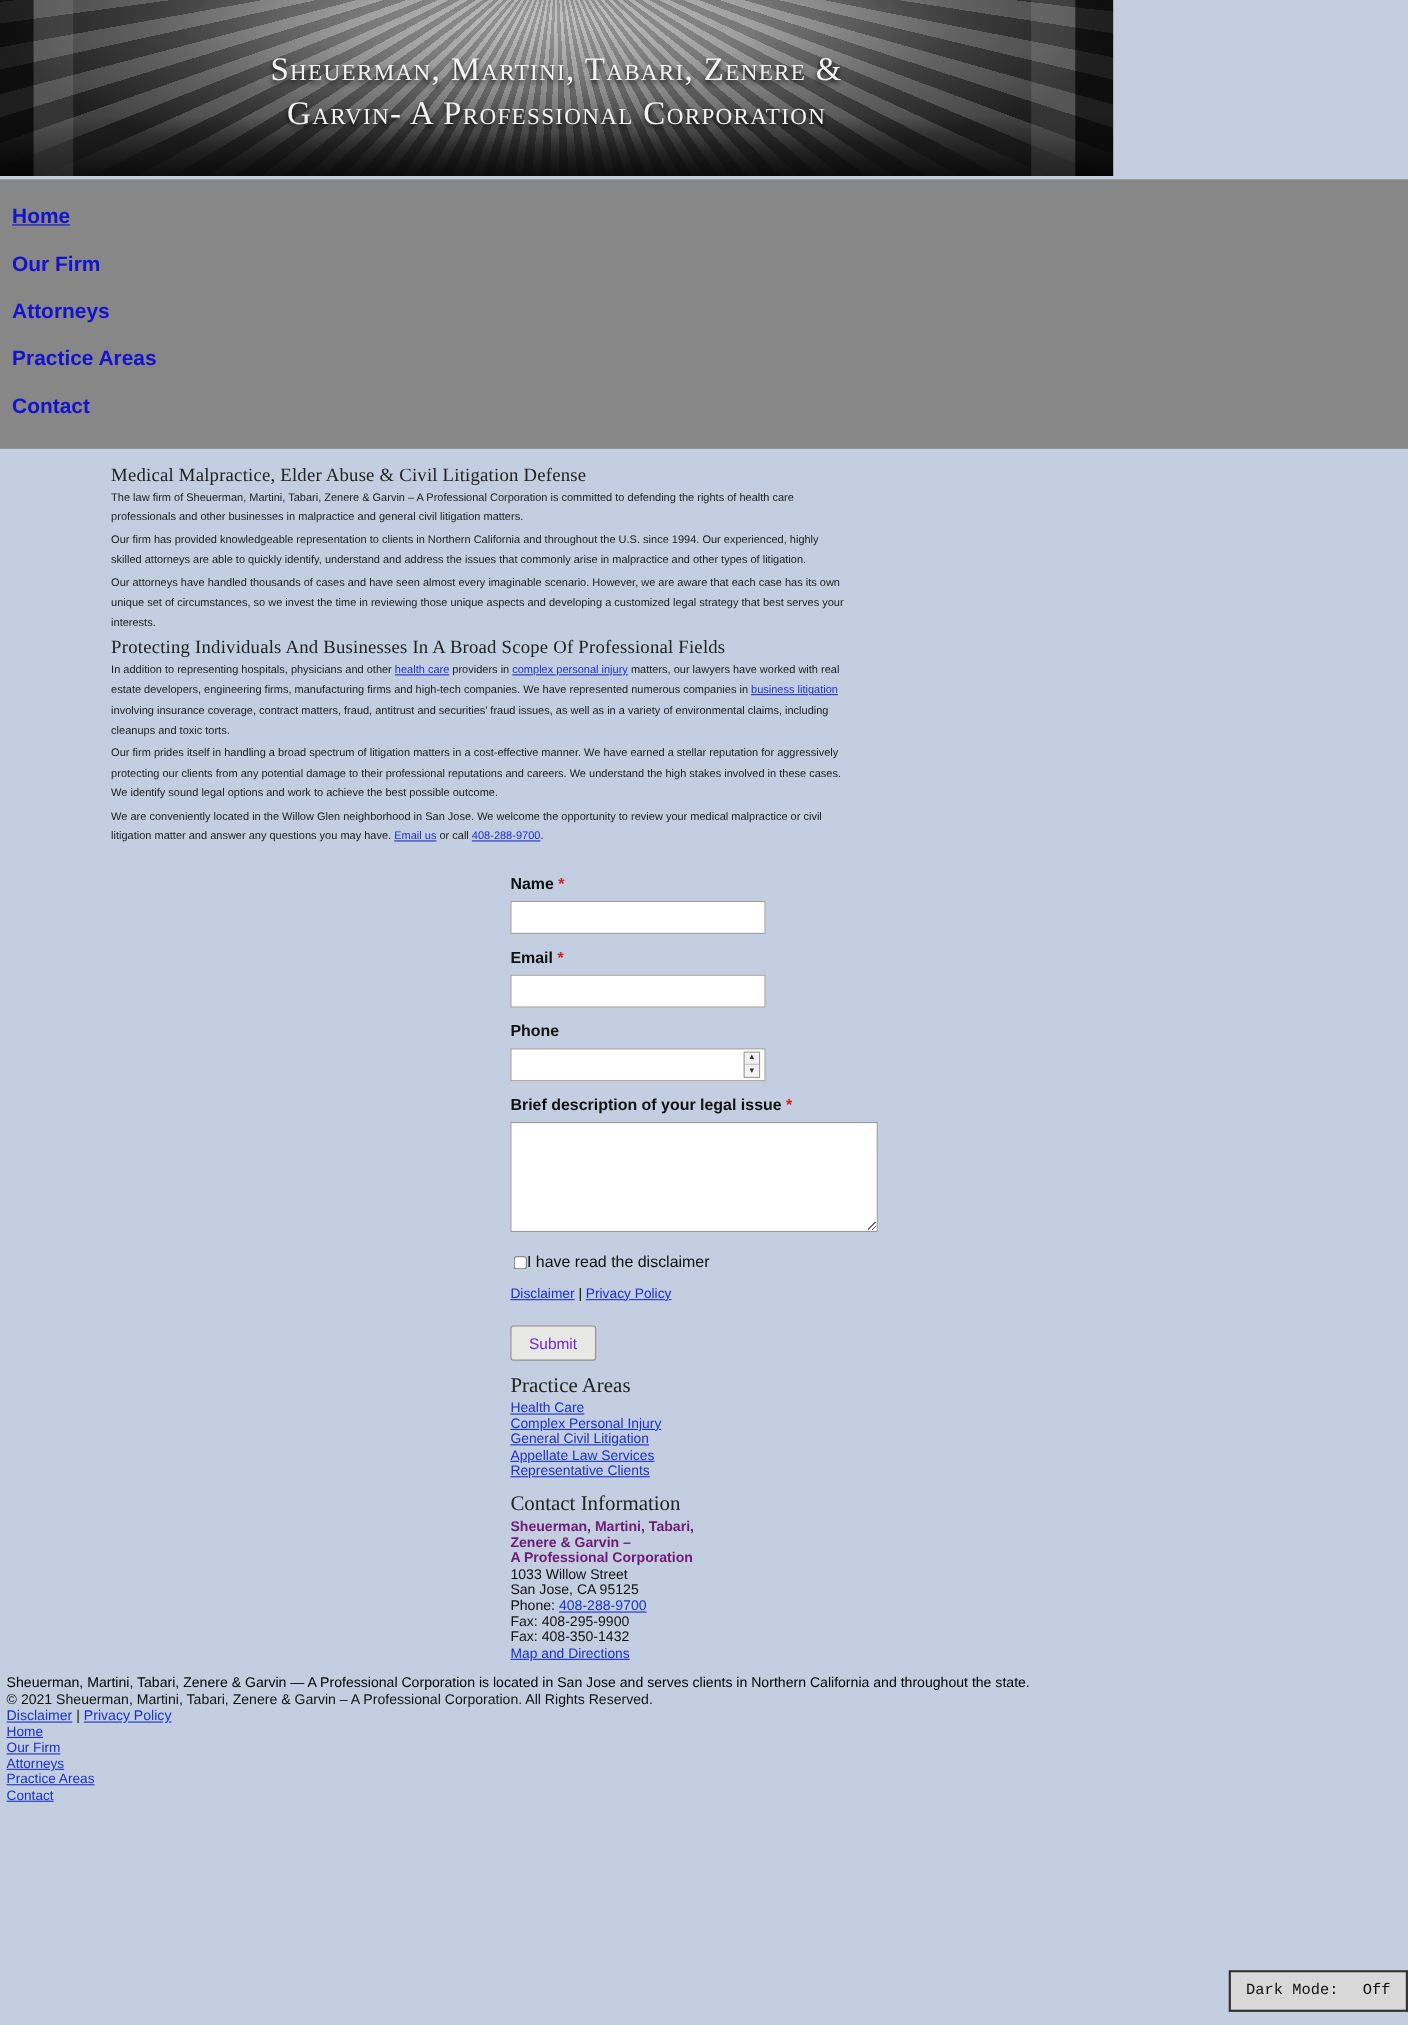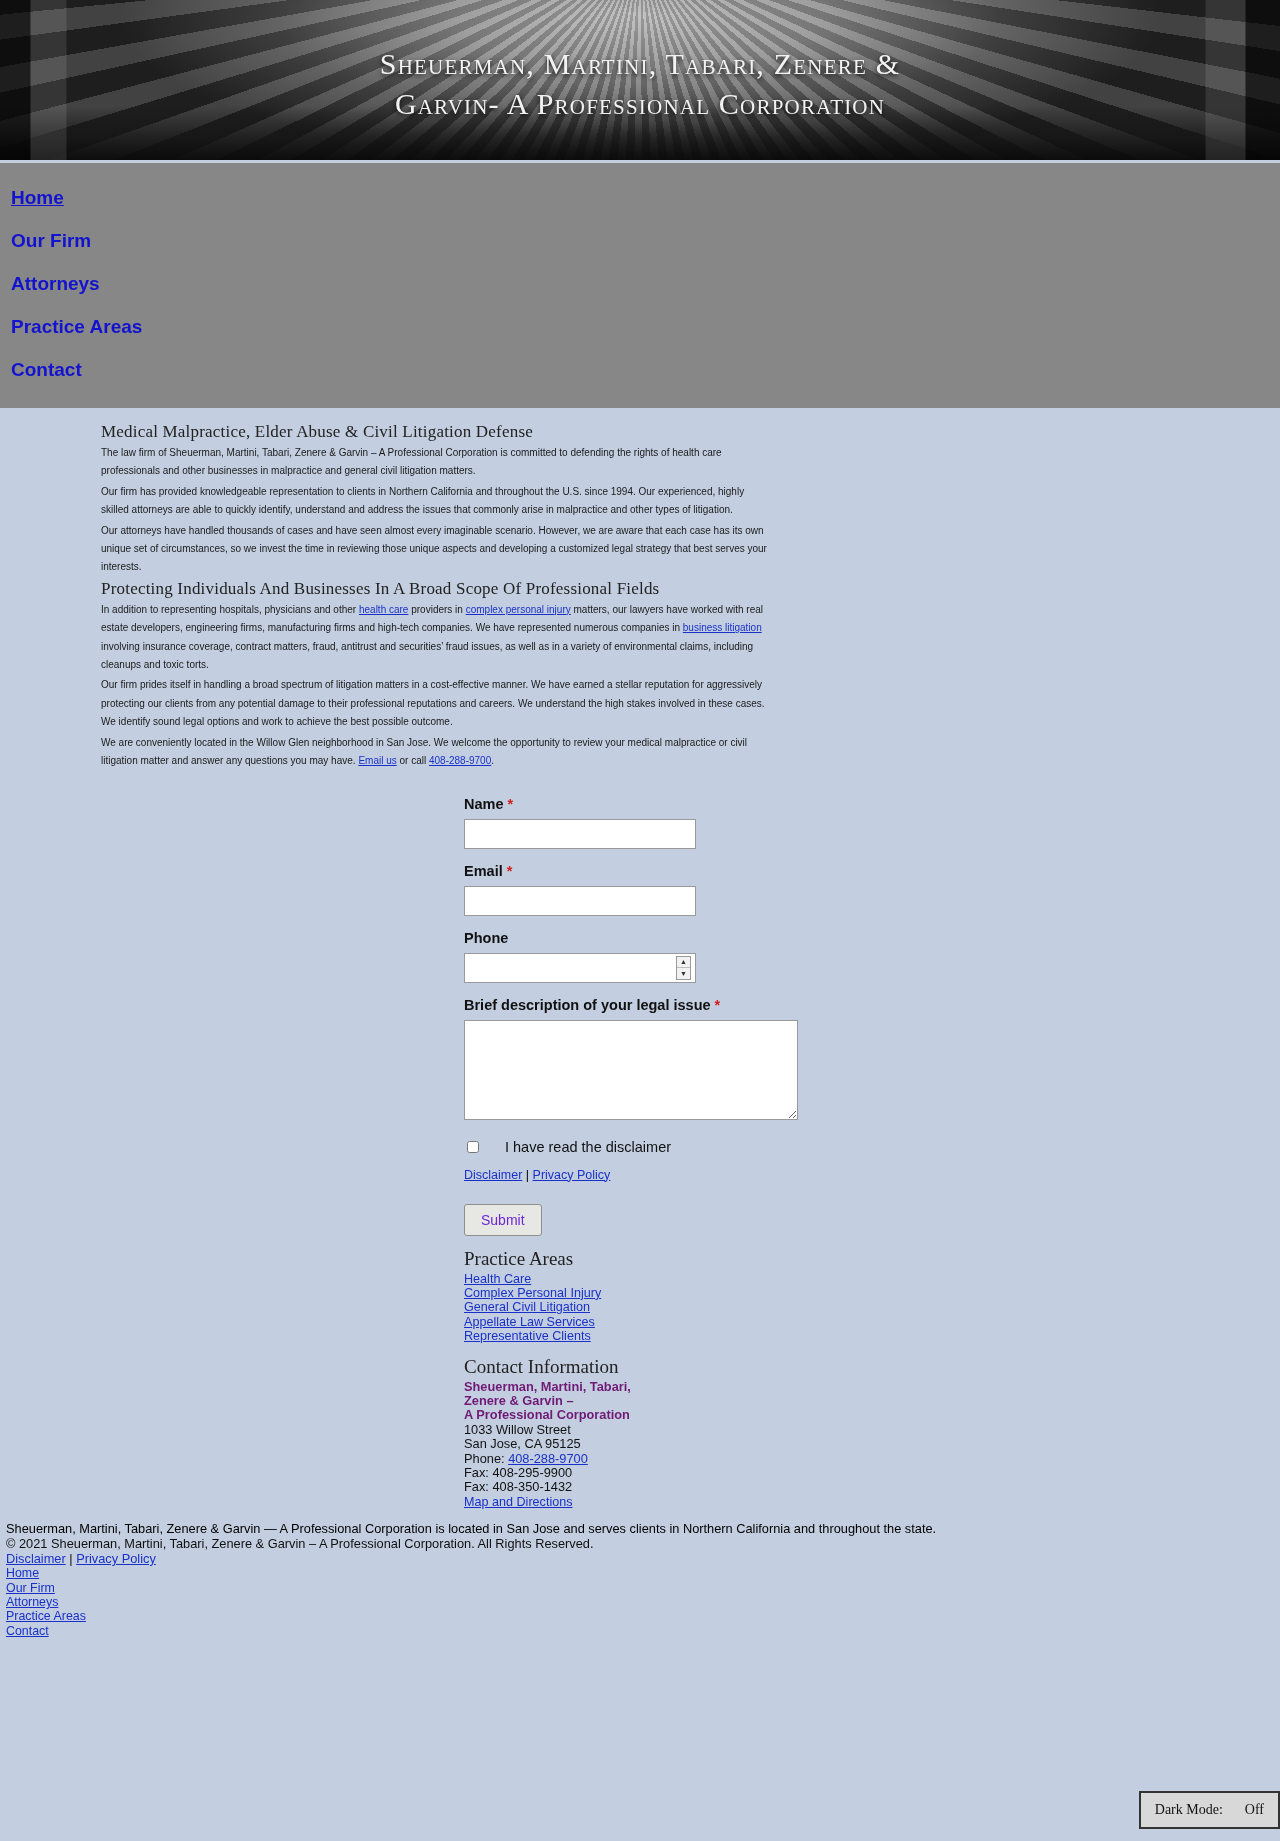--- a/index.html
+++ b/index.html
@@ -11,21 +11,21 @@
   body {
     width: 1280px;
     min-height: 1841px;
     position: relative;
     overflow-x: hidden;
   }
 
   
   .banner {
     position: relative;
-    width: 1280px;
+    width: 1012px;
     height: 160px;
     overflow: hidden;
     background: #737373;
   }
   .banner-art {
     position: absolute;
     inset: 0;
     background:
       radial-gradient(ellipse 520px 150px at 50% 10%, #b9b9b9 0%, #8f8f8f 35%, #4a4a4a 70%, #242424 100%),
       linear-gradient(180deg, #2a2a2a 0%, #555 50%, #1d1d1d 100%);
@@ -159,21 +159,21 @@
     border: 1px solid #9a9a9a;
     background: #fff;
     box-sizing: border-box;
     font-family: "Liberation Sans", sans-serif;
     font-size: 14px;
     resize: both;
   }
   .check-row {
     display: flex;
     align-items: center;
-    gap: 26px;
+    gap: 0;
     margin: 15px 0 0 3px;
     font-size: 14.5px;
     color: #111;
   }
   .check-row input { width: 12px; height: 12px; margin: 0; }
   .small-links {
     margin-top: 13px;
     font-size: 12.5px;
   }
   .small-links a { color: #1a31c8; text-decoration: underline; }
@@ -246,21 +246,21 @@
     right: 0;
     bottom: 12px;
     background: #d8d8d8;
     border: 2px solid #333;
     padding: 9px 14px;
     font-size: 14px;
     color: #111;
     display: flex;
     gap: 22px;
     align-items: center;
-    font-family: Liberation Serif, serif;
+    font-family: Liberation Mono, monospace;
   }
 </style>
 </head>
 <body>
 
 <div class="banner">
   <div class="banner-art"></div>
   <div class="banner-cols"></div>
   <div class="banner-title">
     <div>Sheuerman, Martini, Tabari, Zenere &amp;</div>

